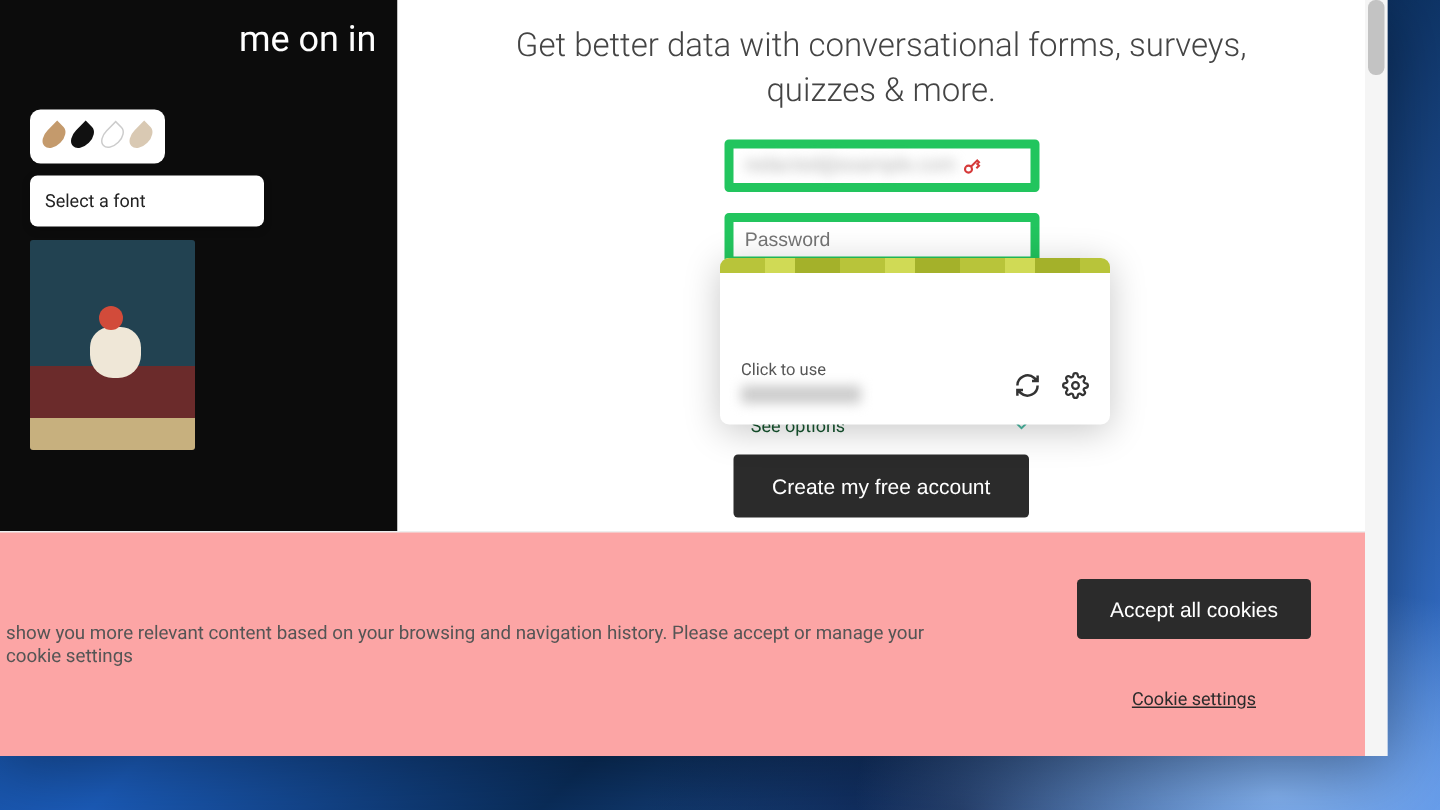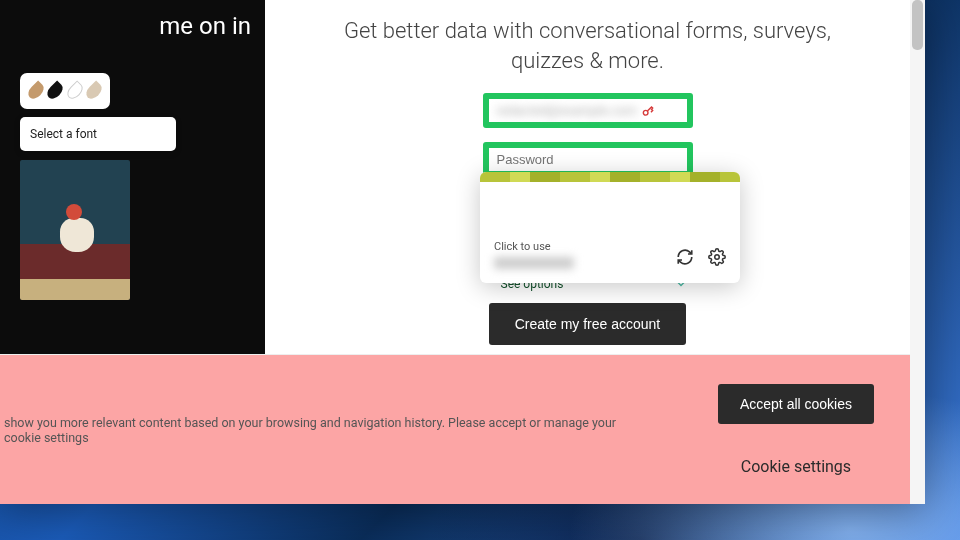--- a/index.html
+++ b/index.html
@@ -229,21 +229,22 @@
     background: #2b2b2b;
     color: #fff;
     border: none;
     border-radius: 3px;
     padding: 12px 22px;
     font-size: 14px;
     cursor: pointer;
   }
   .cookie-link {
     color: #2b2b2b;
-    font-size: 16px;
+    text-decoration: underline;
+    font-size: 12px;
     cursor: pointer;
   }
 
   .desktop-art {
     position: absolute;
     inset: 0;
     z-index: -1;
     background:
       radial-gradient(ellipse 400px 200px at 850px 530px, rgba(163,204,255,.7), transparent 70%),
       radial-gradient(ellipse 300px 160px at 640px 540px, rgba(10,30,70,.9), transparent 70%),

